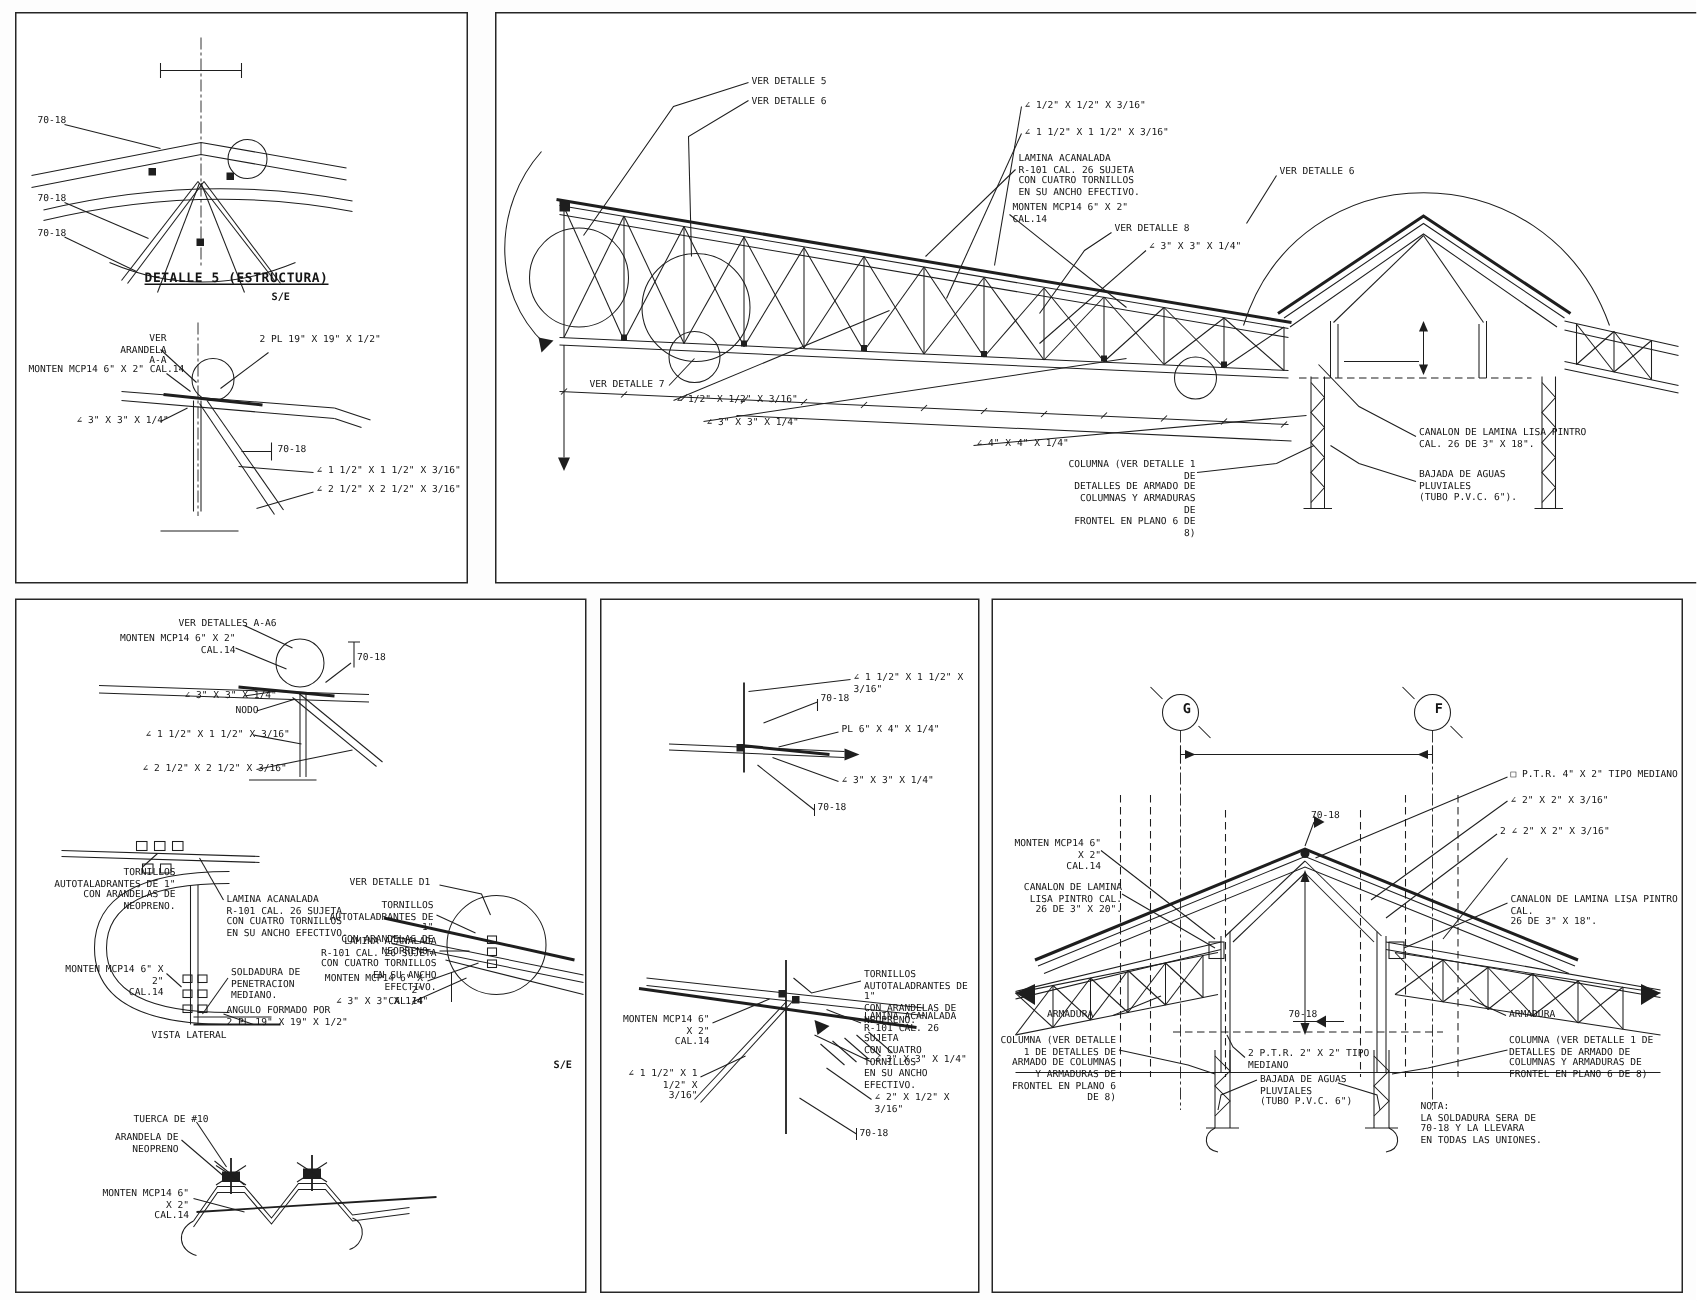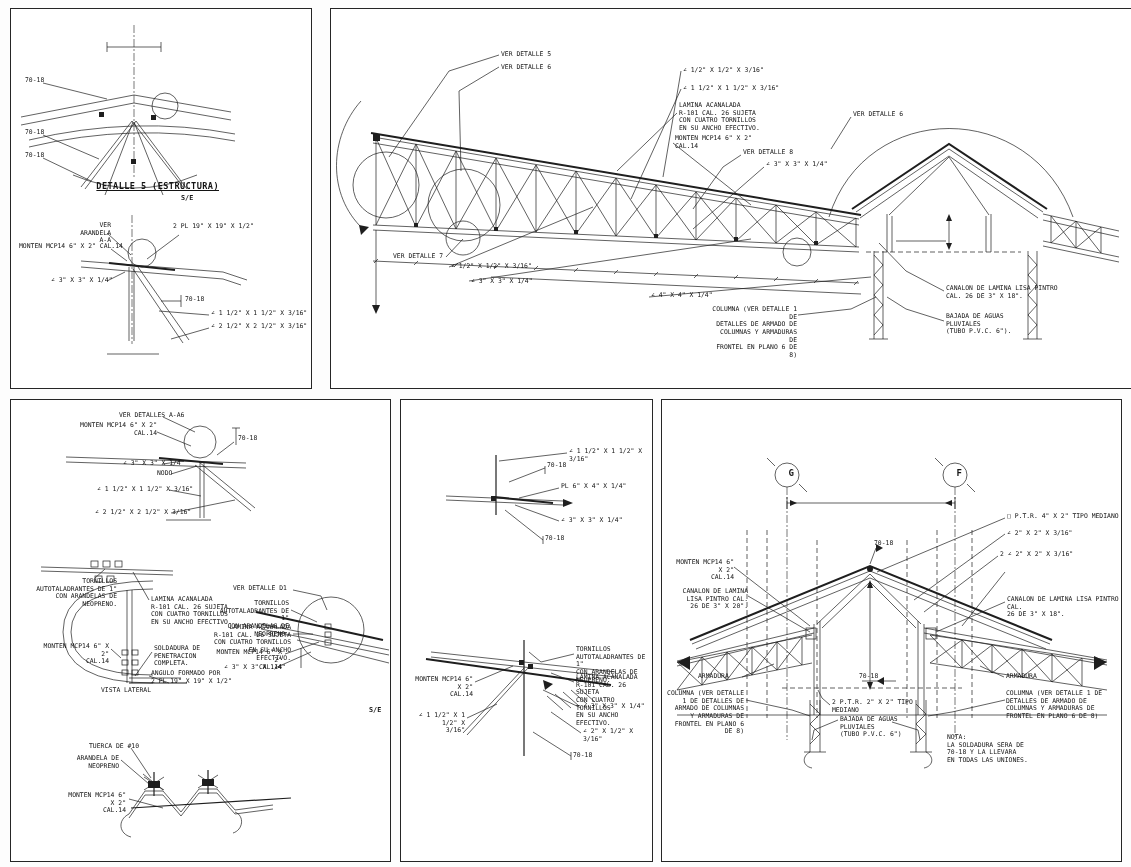--- a/index.html
+++ b/index.html
@@ -341,21 +341,21 @@
 CON ARANDELAS DE
 NEOPRENO.</div>
     <div class="lbl" style="left:140px;top:196px;">LAMINA ACANALADA
 R-101 CAL. 26 SUJETA
 CON CUATRO TORNILLOS
 EN SU ANCHO EFECTIVO.</div>
     <div class="lbl ta-r" style="left:26px;top:243px;width:72px;">MONTEN MCP14 6" X 2"
 CAL.14</div>
     <div class="lbl" style="left:143px;top:245px;">SOLDADURA DE
 PENETRACION
-COMPLETA.</div>
+MEDIANO.</div>
     <div class="lbl" style="left:140px;top:270px;">ANGULO FORMADO POR
 2 PL 19" X 19" X 1/2"</div>
     <div class="lbl" style="left:90px;top:287px;">VISTA LATERAL</div>
     <div class="lbl" style="left:222px;top:185px;">VER DETALLE D1</div>
     <div class="lbl ta-r" style="left:198px;top:200px;width:80px;">TORNILLOS
 AUTOTALADRANTES DE 1"
 CON ARANDELAS DE
 NEOPRENO.</div>
     <div class="lbl ta-r" style="left:203px;top:224px;width:77px;">LAMINA ACANALADA
 R-101 CAL. 26 SUJETA

